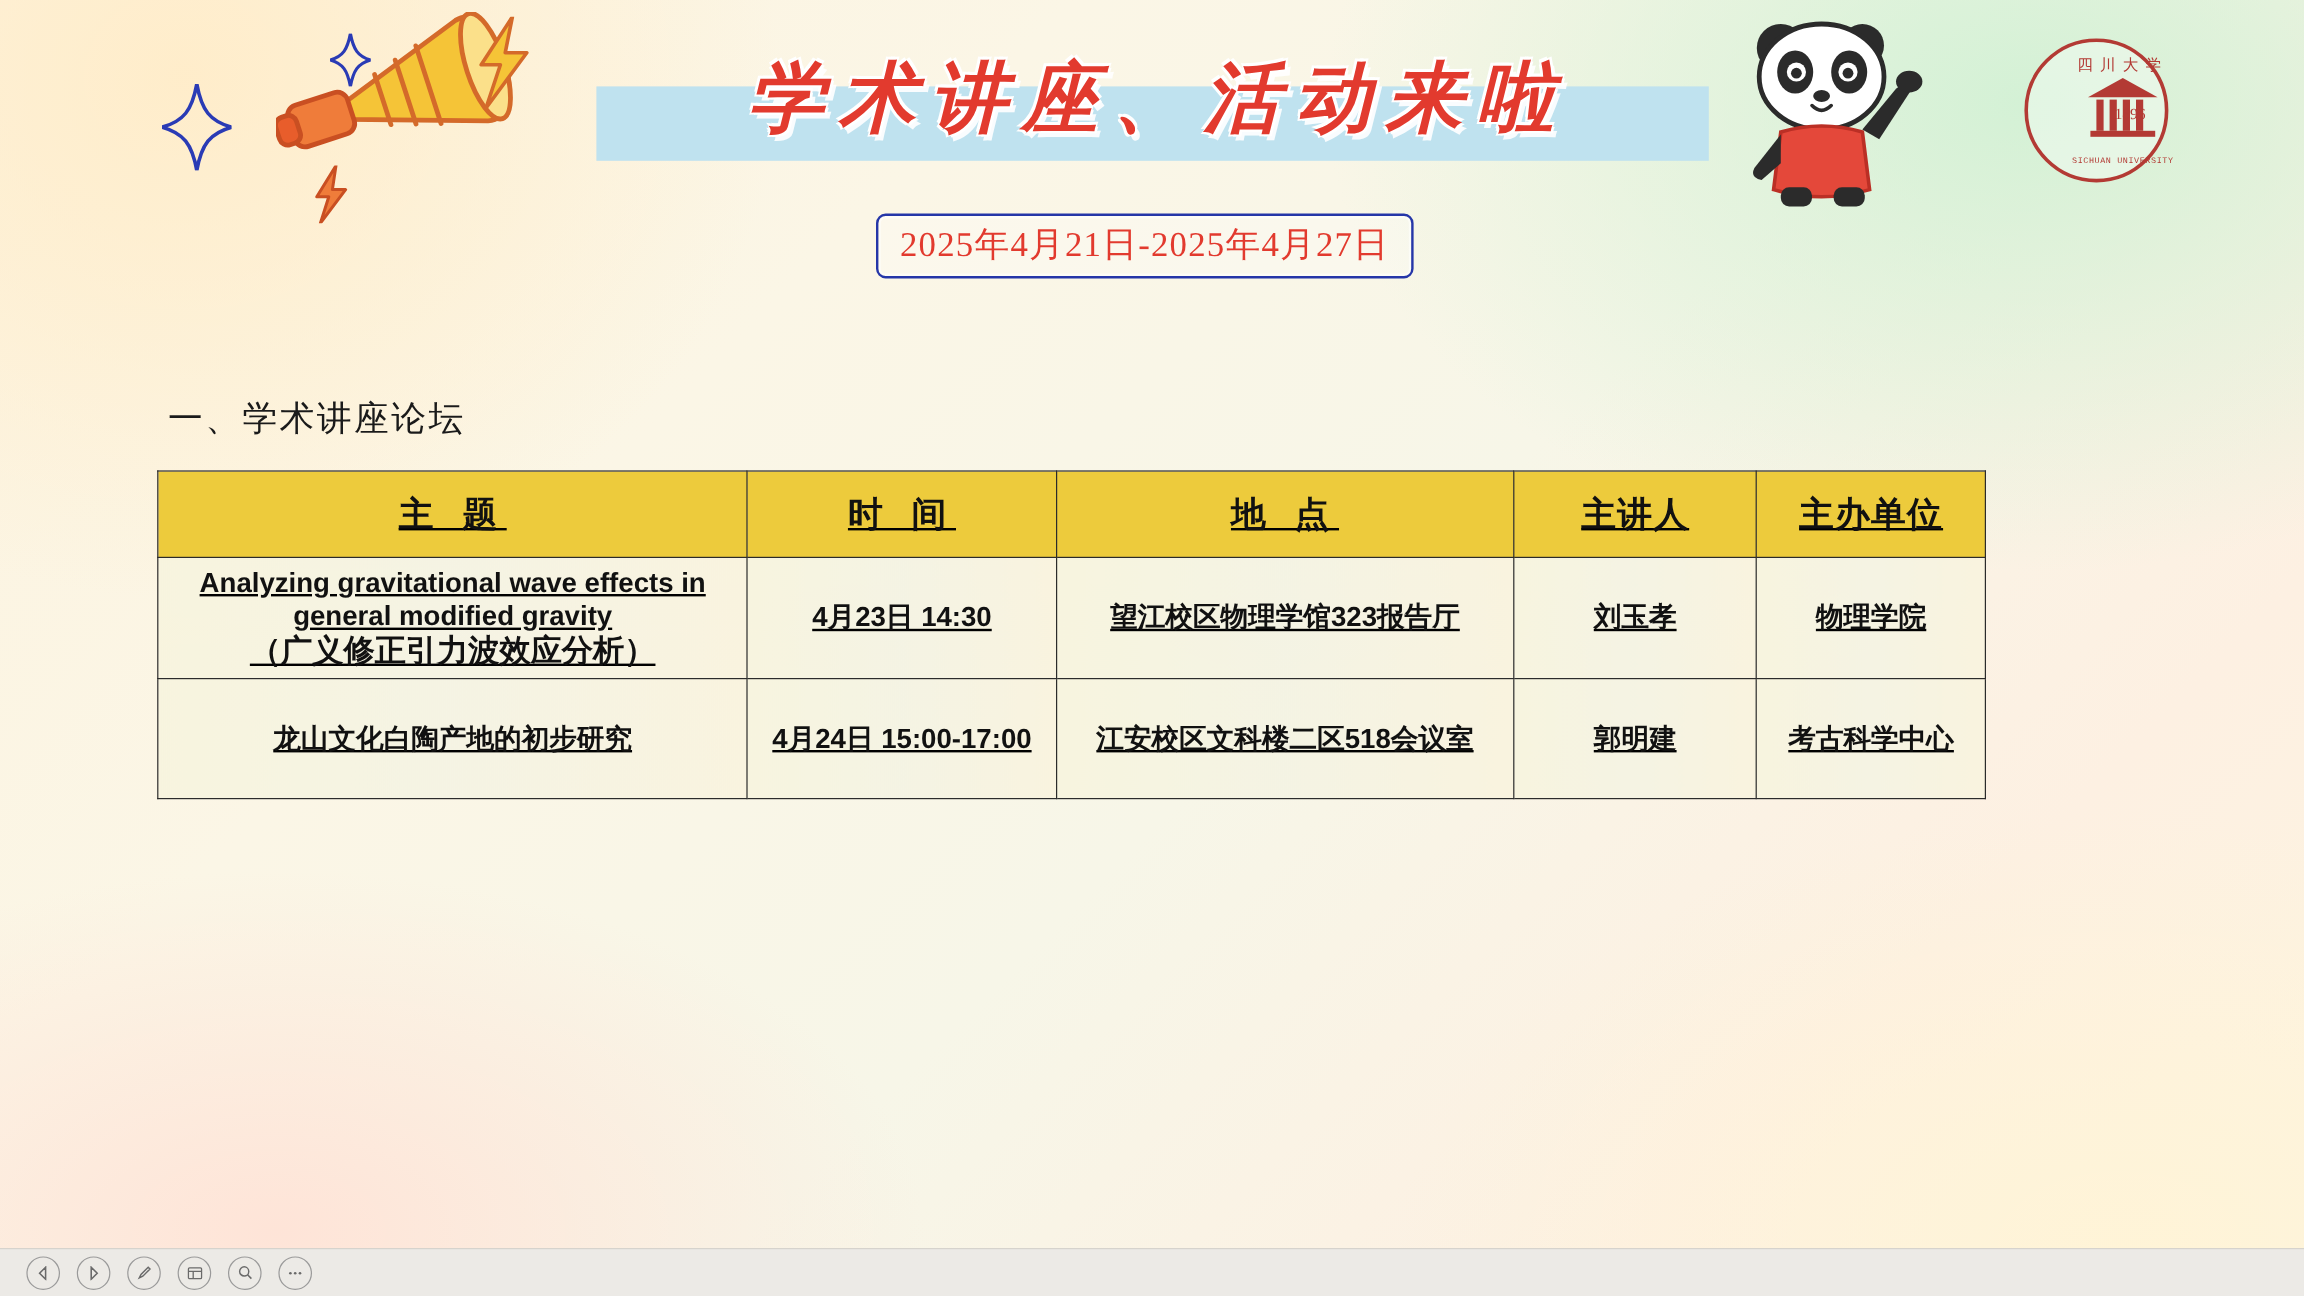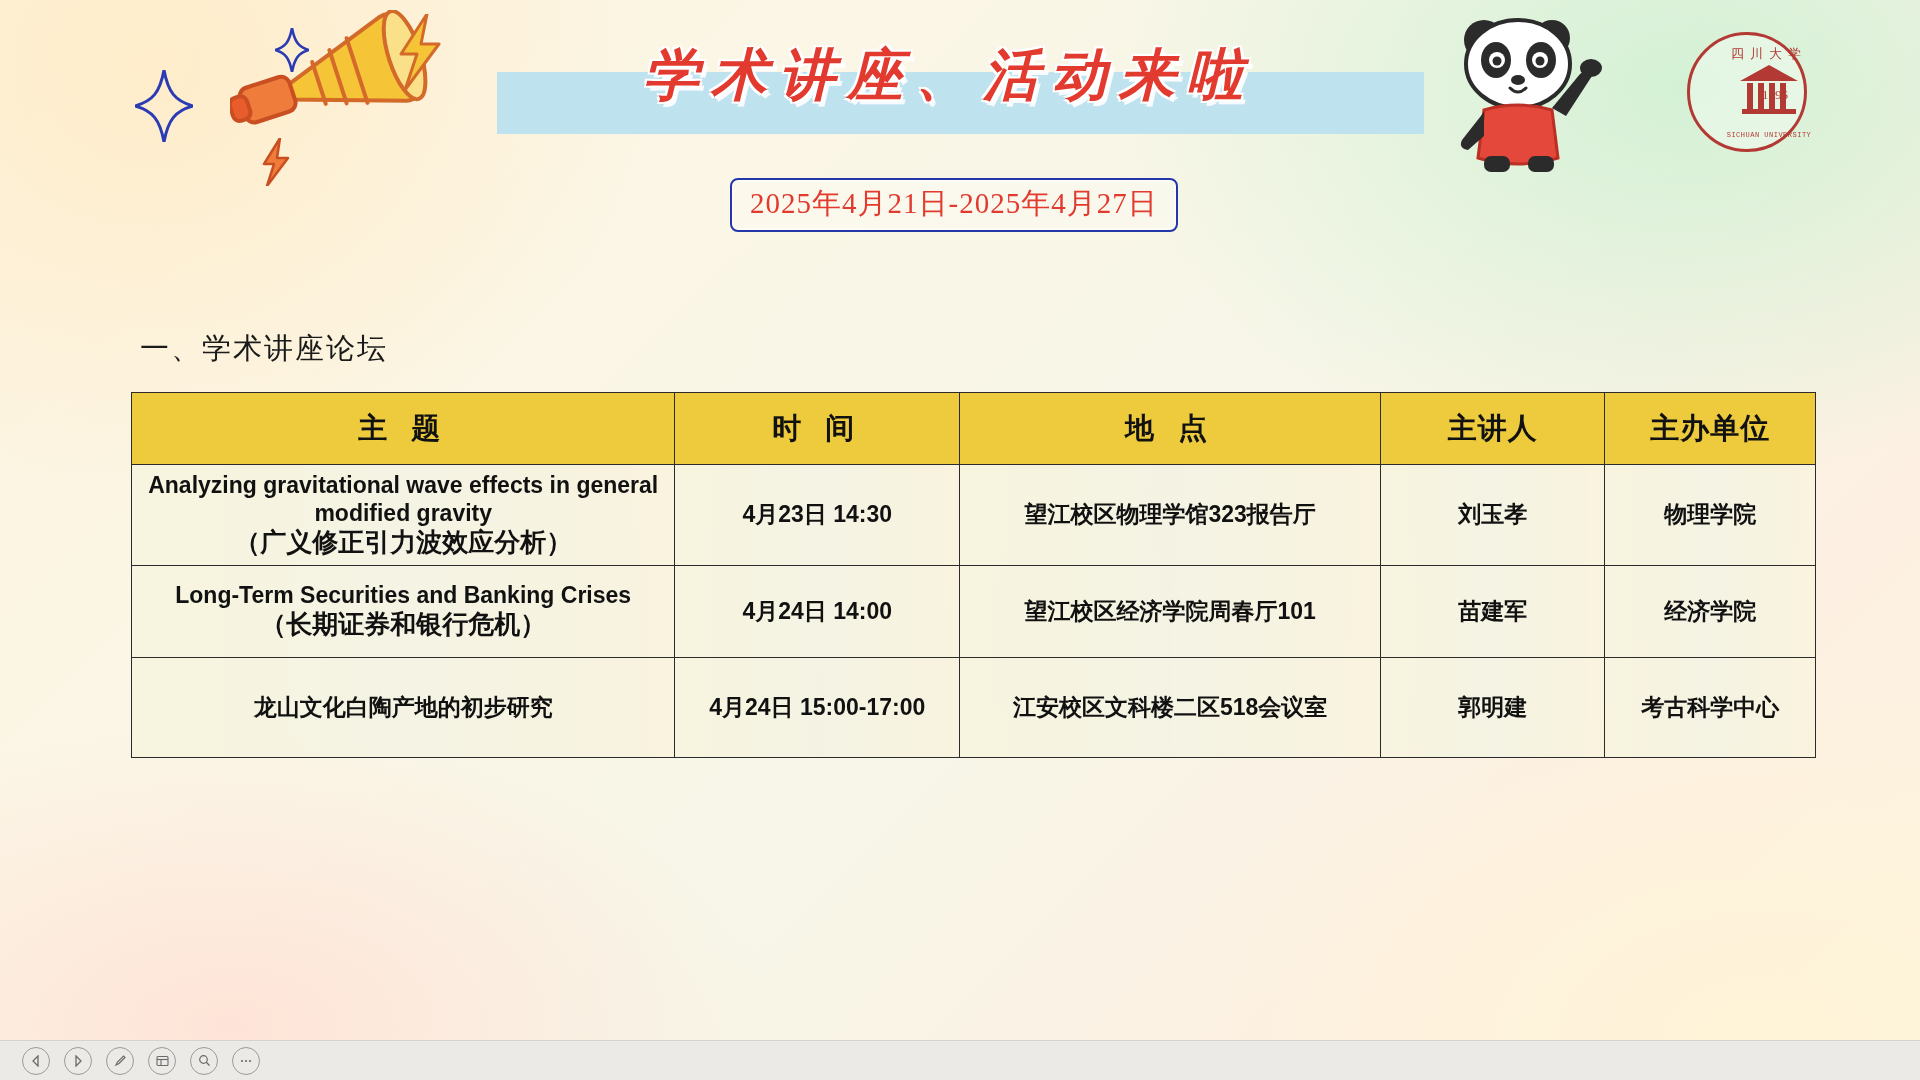--- a/index.html
+++ b/index.html
@@ -38,26 +38,26 @@
   .title-band {
     position: absolute;
     left: 497px;
     top: 72px;
     width: 927px;
     height: 62px;
     background: #bfe2ef;
   }
   .title-text {
     position: absolute;
-    left: 484px;
+    left: 500px;
     top: 38px;
     width: 930px;
     text-align: center;
     font-family: "Liberation Serif", serif;
-    font-size: 56px;
+    font-size: 64px;
     font-weight: bold;
     font-style: italic;
     color: #e23a2e;
     letter-spacing: 12px;
     text-shadow:
       2px 2px 0 #fff,
       -2px 2px 0 #fff,
       2px -2px 0 #fff,
       -2px -2px 0 #fff,
       4px 5px 0 rgba(255,255,255,0.9);
@@ -148,23 +148,24 @@
     color: #1a1a1a;
     letter-spacing: 2px;
     margin-top: 24px;
   }
 
   
   table.schedule {
     position: absolute;
     left: 131px;
     top: 392px;
-    width: 1685px;
+    width: 1524px;
     border-collapse: collapse;
     table-layout: fixed;
+    text-decoration: underline;
   }
   table.schedule th, table.schedule td {
     border: 1.5px solid #2b2b2b;
     text-align: center;
     vertical-align: middle;
     padding: 6px 8px;
     box-sizing: border-box;
   }
   table.schedule thead th {
     background: #edcb3c;
@@ -338,30 +339,20 @@
       <tr>
         <td class="topic-en">
           <div>Analyzing gravitational wave effects in general modified gravity</div>
           <div class="cn">（广义修正引力波效应分析）</div>
         </td>
         <td>4月23日 14:30</td>
         <td>望江校区物理学馆323报告厅</td>
         <td>刘玉孝</td>
         <td>物理学院</td>
       </tr>
-      <tr>
-        <td class="topic-en">
-          <div>Long-Term Securities and Banking Crises</div>
-          <div class="cn">（长期证券和银行危机）</div>
-        </td>
-        <td>4月24日 14:00</td>
-        <td>望江校区经济学院周春厅101</td>
-        <td>苗建军</td>
-        <td>经济学院</td>
-      </tr>
       <tr class="tall">
         <td>龙山文化白陶产地的初步研究</td>
         <td>4月24日 15:00-17:00</td>
         <td>江安校区文科楼二区518会议室</td>
         <td>郭明建</td>
         <td>考古科学中心</td>
       </tr>
     </tbody>
   </table>
 

